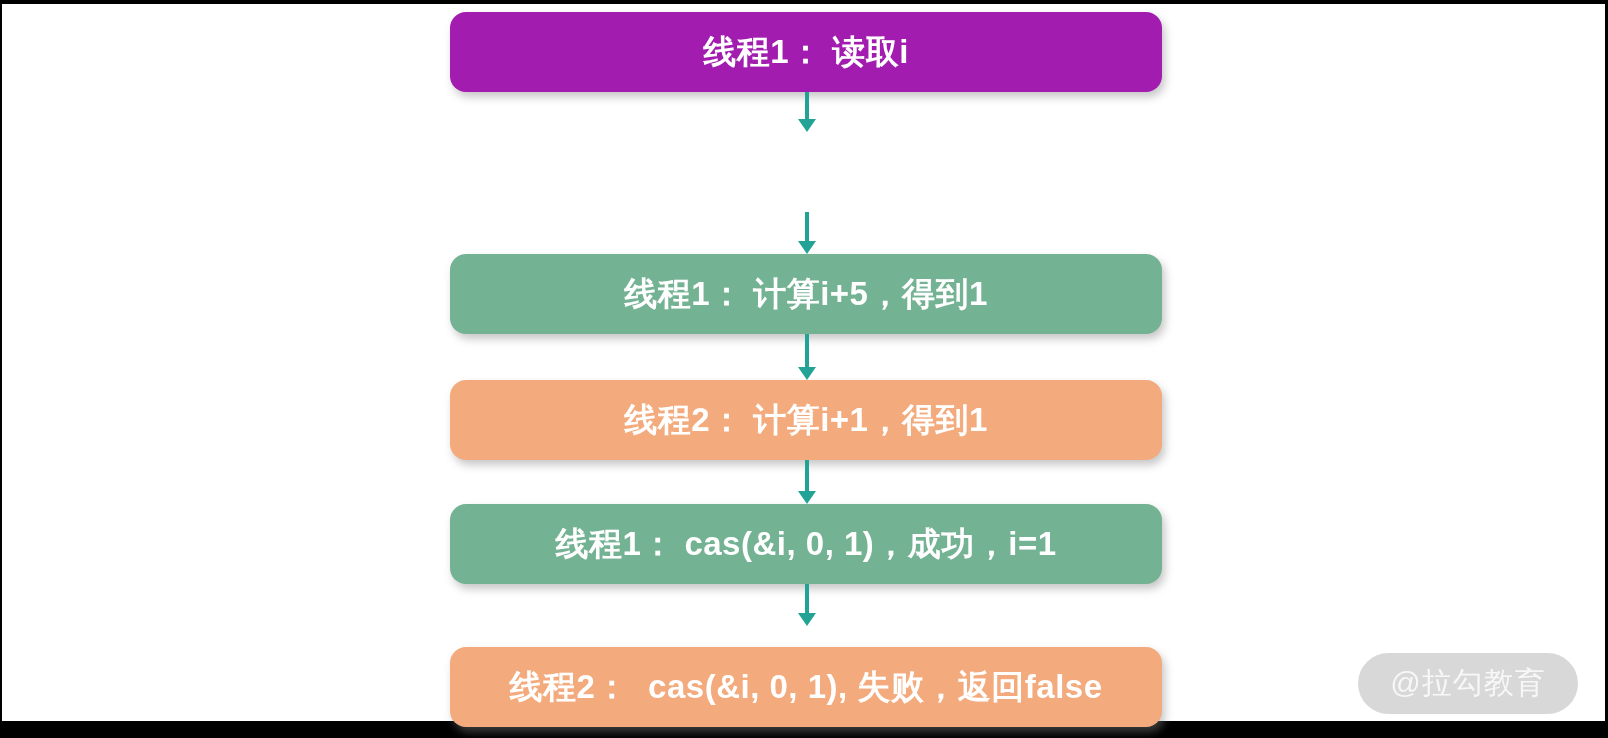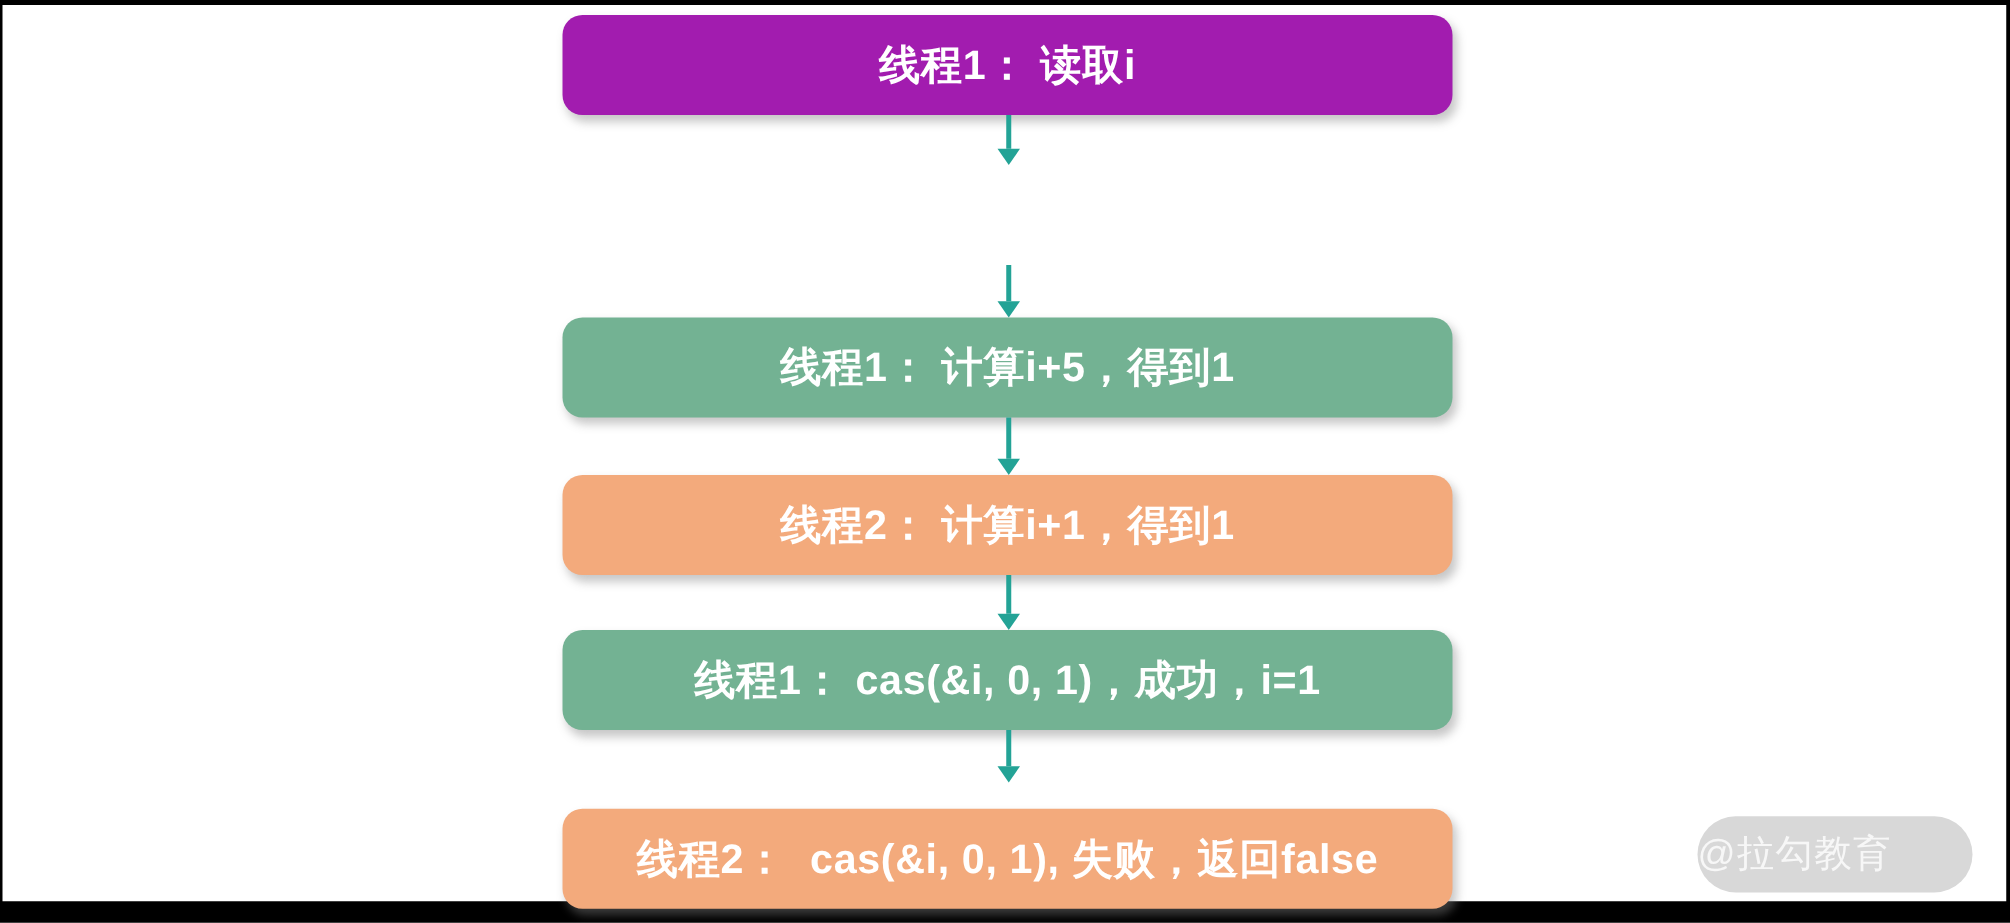--- a/index.html
+++ b/index.html
@@ -59,21 +59,21 @@
   }
   .watermark {
     position: absolute;
     top: 649px;
     right: 27px;
     width: 220px;
     height: 61px;
     border-radius: 31px;
     display: flex;
     align-items: center;
-    justify-content: flex-start;
+    justify-content: center;
     font-size: 30px;
     letter-spacing: 1px;
   }
 </style>
 </head>
 <body>
 
 <div class="canvas">
 
   <div class="node" style="top: 8px; background: #a21caf; color: rgb(255, 255, 255);">

